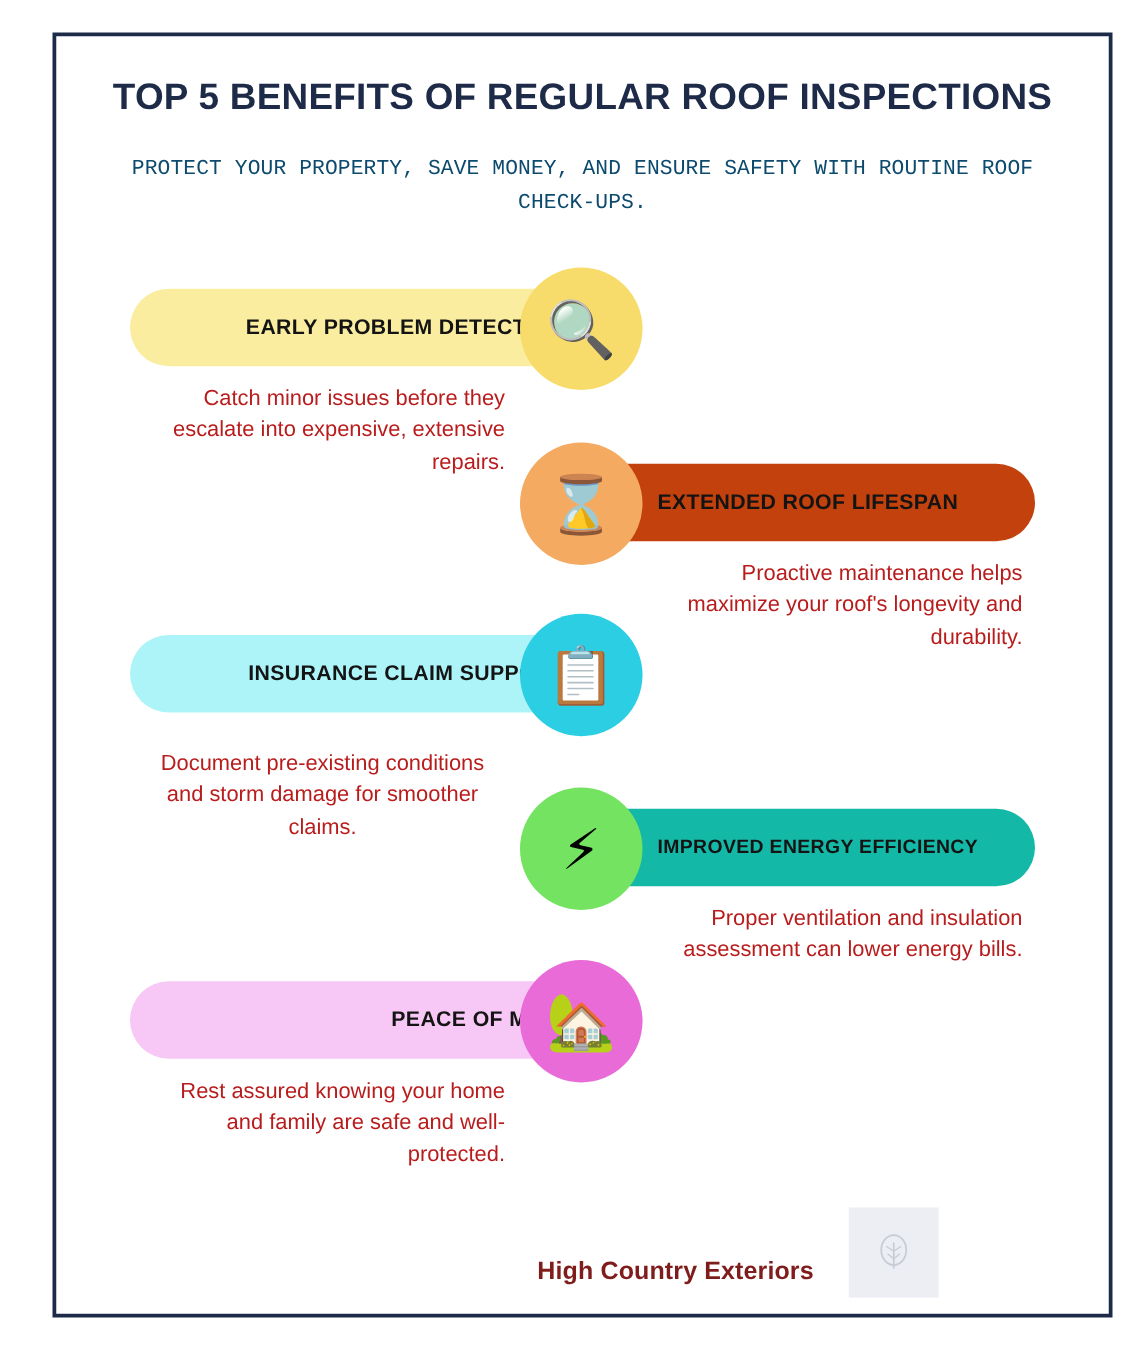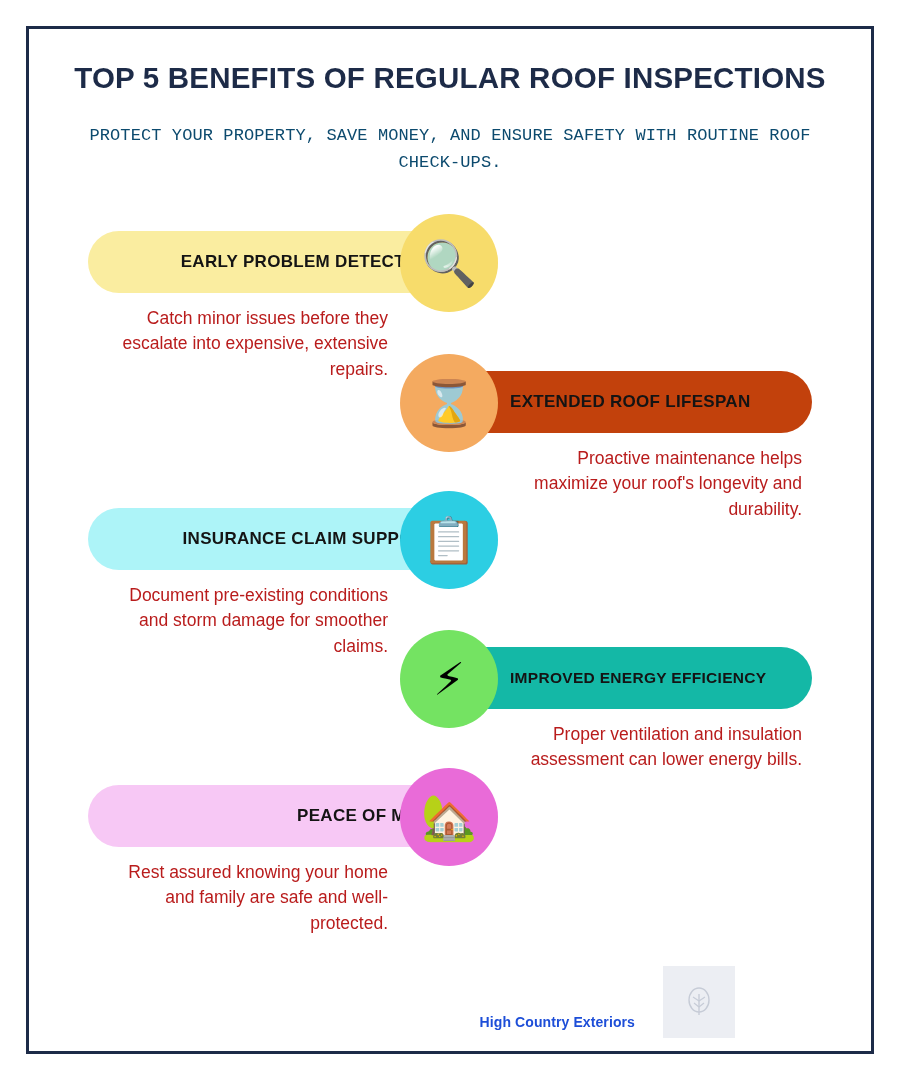--- a/index.html
+++ b/index.html
@@ -13,20 +13,21 @@
     font-family: "DejaVu Sans", sans-serif;
     -webkit-font-smoothing: antialiased;
   }
 
   .poster {
     position: relative;
     width: 815px;
     height: 1080px;
     background: #ffffff;
     box-sizing: border-box;
+    margin-left: 16px;
   }
 
   .poster-frame {
     position: absolute;
     left: 26px;
     top: 26px;
     width: 848px;
     height: 1028px;
     border: 3px solid #1d2b48;
     box-sizing: border-box;
@@ -130,23 +131,23 @@
 
   
   .footer {
     position: absolute;
     right: 180px;
     bottom: 48px;
     text-align: right;
   }
   .footer-name {
     font-family: "Liberation Sans", sans-serif;
-    font-size: 14px;
+    font-size: 20px;
     font-weight: bold;
-    color: #1d4ed8;
+    color: #7f1d1d;
     line-height: 1.45;
     letter-spacing: 0.1px;
   }
   .footer-site {
     font-family: "Liberation Sans", sans-serif;
     font-size: 16px;
     font-weight: 400;
     color: #1d2b48;
     line-height: 1.45;
     letter-spacing: 0.1px;
@@ -197,21 +198,21 @@
         </div>
         <div class="desc" style="top: 446px;">Proactive maintenance helps maximize your roof's longevity and durability.</div>
       </div>
       <div class="item left" style="top: 0px;">
         <div class="pill" style="top: 508px; background: rgb(173, 244, 248); width: 410px;">
           <span class="pill-label">INSURANCE CLAIM SUPPORT</span>
         </div>
         <div class="circle" style="top: 491px; background: rgb(44, 206, 227);">
           <span class="glyph">📋</span>
         </div>
-        <div class="desc" style="top: 583px;">Document pre-existing conditions and storm damage for smoother claims.</div>
+        <div class="desc" style="top: 598px; text-align: center;">Document pre-existing conditions and storm damage for smoother claims.</div>
       </div>
       <div class="item right" style="top: 0px;">
         <div class="pill" style="top: 647px; background: #14b8a6; width: 364px;">
           <span class="pill-label" style="font-size: 15.5px;">IMPROVED ENERGY EFFICIENCY</span>
         </div>
         <div class="circle" style="top: 630px; background: rgb(116, 227, 98);">
           <span class="glyph">⚡</span>
         </div>
         <div class="desc" style="top: 722px;">Proper ventilation and insulation assessment can lower energy bills.</div>
       </div>

